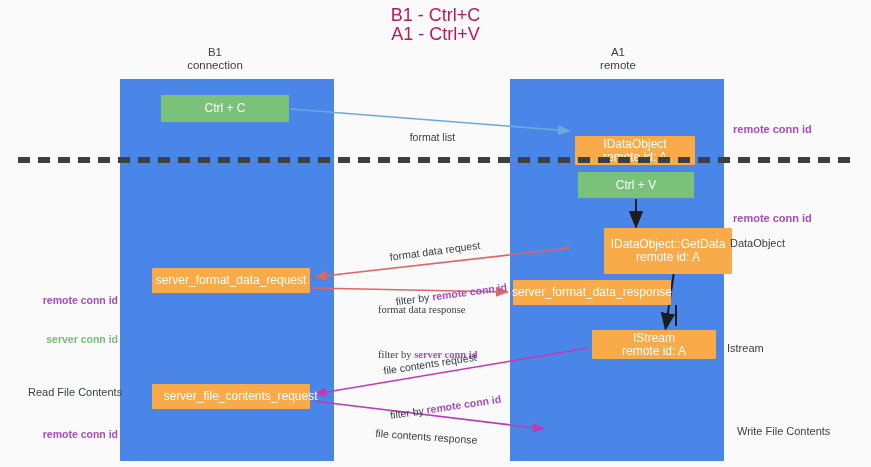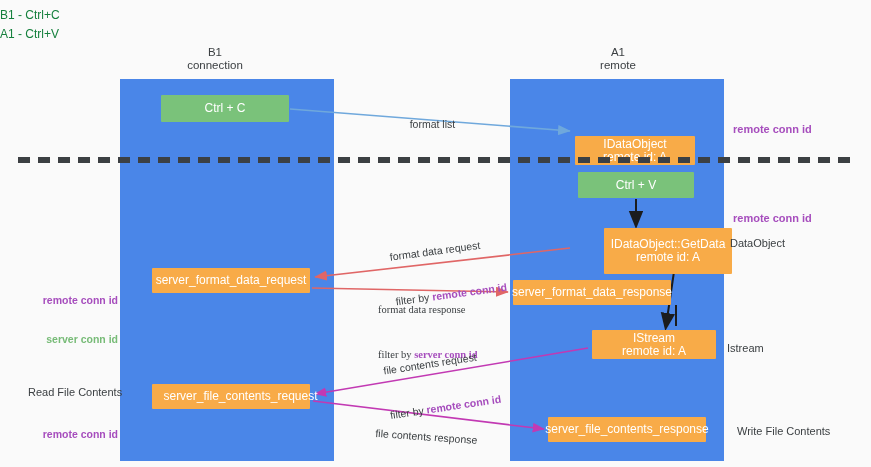--- a/index.html
+++ b/index.html
@@ -9,22 +9,22 @@
     font-family:"Liberation Sans","DejaVu Sans",sans-serif;
     overflow:hidden;
     position:relative;
   }
   #stage{position:absolute;inset:0;width:871px;height:467px;}
 
   .abs{position:absolute;}
 
   
   .title{
-    left:0;top:6px;width:871px;text-align:left;
-    font-size:12px;color:#15803d;line-height:19px;
+    left:0;top:6px;width:871px;text-align:center;
+    font-size:18px;color:#be185d;line-height:19px;
     white-space:pre;
   }
 
   
   .colhead{
     font-size:11.5px;color:#3c4043;text-align:center;line-height:13px;
     white-space:pre;
   }
   #head-b1{left:155px;top:46px;width:120px;}
   #head-a1{left:558px;top:46px;width:120px;}
@@ -78,21 +78,21 @@
   #ann-read{left:28px;top:385px;}
   #ann-l2{left:22px;top:402px;text-align:right;width:96px;}
 
   
   .edgelab{
     font-size:10.5px;color:#3c4043;line-height:15px;white-space:pre;
     transform-origin:left top;
   }
   .edgelab b{font-weight:bold;}
 
-  #lab-formatlist{left:398px;top:102px;}
+  #lab-formatlist{left:398px;top:115px;}
   #lab-fdreq{left:385px;top:220px;transform:rotate(-7.5deg);}
   #lab-fdres{left:378px;top:272px;font-family:Liberation Serif, serif;}
   #lab-fcreq{left:378px;top:334px;transform:rotate(-8.5deg);}
   #lab-fcres{left:378px;top:396px;transform:rotate(4deg);}
 
   svg#edges{position:absolute;left:0;top:0;width:871px;height:467px;overflow:visible;}
 </style>
 </head>
 <body>
 
@@ -146,21 +146,20 @@
   <div class="abs node orange" id="node-idataobject">IDataObject
 remote id: A</div>
   <div class="abs node green" id="node-ctrlv">Ctrl + V</div>
   <div class="abs node orange" id="node-getdata">IDataObject::GetData
 remote id: A</div>
   <div class="abs node orange" id="node-sfdreq">server_format_data_request</div>
   <div class="abs node orange" id="node-sfdres">server_format_data_response</div>
   <div class="abs node orange" id="node-istream">IStream
 remote id: A</div>
   <div class="abs node orange" id="node-sfcreq">server_file_contents_request</div>
-  <div class="abs node orange" id="node-sfcres">server_file_contents_response</div>
 
   <div class="abs edgelab" id="lab-formatlist">
     <span>format list</span>
   </div>
 
   <div class="abs edgelab" id="lab-fdreq">
     <div>format data request</div>
     <div><span>filter by </span><b class="conn-remote">remote conn id</b></div>
   </div>
 

